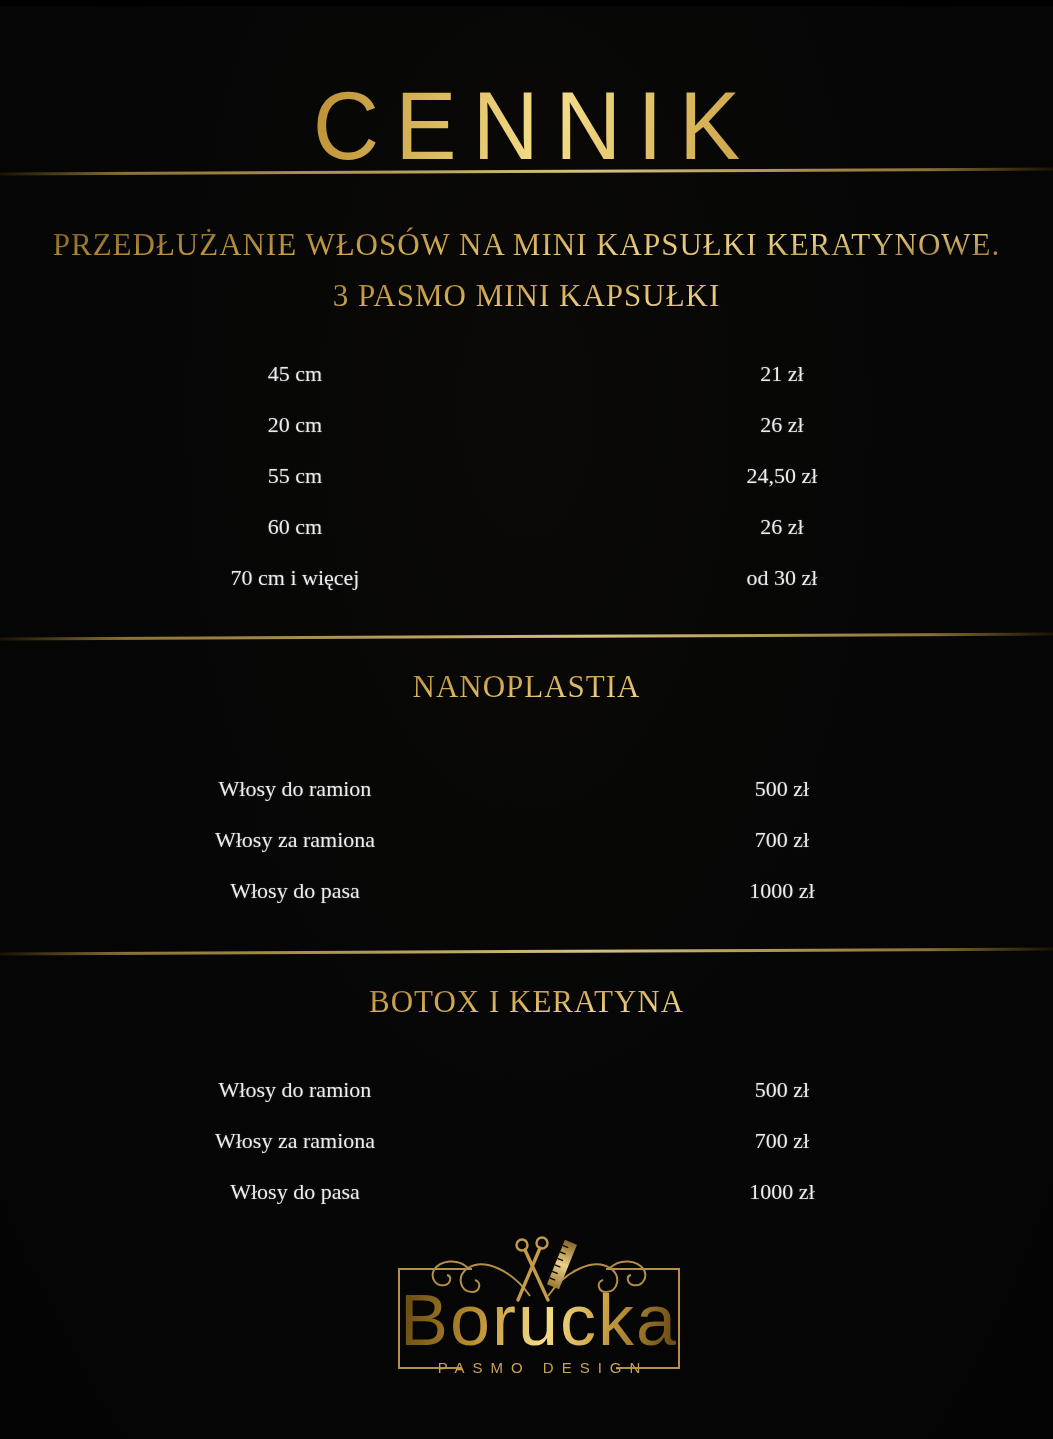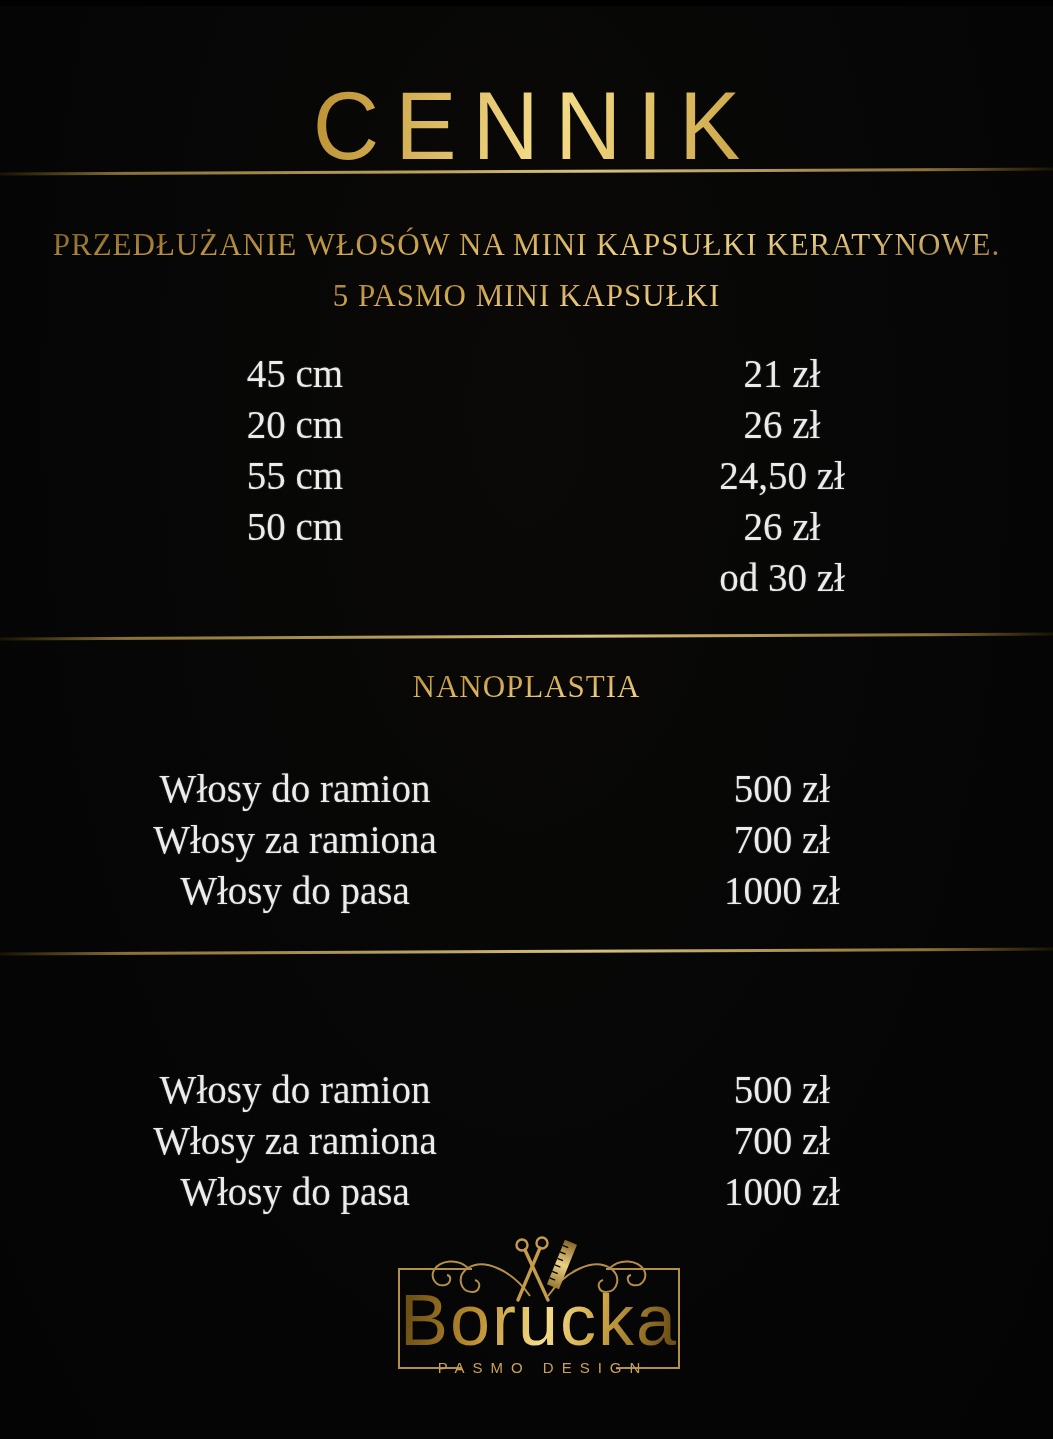--- a/index.html
+++ b/index.html
@@ -47,21 +47,21 @@
   .h1a{top:213px}.h1b{top:264px}
   .h-nano{top:656px;line-height:50px}
   .h-botox{top:971px;line-height:50px}
   
   .rows{position:absolute;left:0;width:100%;}
   .rows1{top:342px}.rows2{top:757px}.rows3{top:1058px}
   .row{position:relative;height:51px;}
   .row .label,.row .price{
     position:absolute;top:0;height:51px;line-height:51px;
     text-align:center;
-    color:#ececec;font-size:39px;
+    color:#ececec;font-size:22px;
     text-shadow:0 0 2px rgba(255,255,255,.28);
   }
   .row .label{left:145px;width:300px;}
   .row .price{left:632px;width:300px;}
   
   .frame-seg{position:absolute;background:#b38f47;}
   .fs-left  {left:398px;top:1262px;width:2px;height:101px;}
   .fs-right {left:678px;top:1262px;width:2px;height:101px;}
   .fs-tl    {left:398px;top:1262px;width:74px;height:2px;}
   .fs-tr    {left:606px;top:1262px;width:74px;height:2px;}
@@ -87,40 +87,41 @@
 </head>
 <body>
 
 <div class="page">
 
   <h1 class="title gold-title">CENNIK</h1>
 
   <div class="divider d1"></div>
 
   <div class="sec-h gold-h h1a">PRZEDŁUŻANIE WŁOSÓW NA MINI KAPSUŁKI KERATYNOWE.</div>
-  <div class="sec-h gold-h h1b">5 PASMO MINI KAPSUŁKI</div>
+  <div class="sec-h gold-h h1b">3 PASMO MINI KAPSUŁKI</div>
 
   <div class="rows rows1">
     <div class="row">
       <span class="label">45 cm</span>
       <span class="price">21 zł</span>
     </div>
     <div class="row">
       <span class="label">20 cm</span>
       <span class="price">26 zł</span>
     </div>
     <div class="row">
       <span class="label">55 cm</span>
       <span class="price">24,50 zł</span>
     </div>
     <div class="row">
-      <span class="label">50 cm</span>
+      <span class="label">60 cm</span>
       <span class="price">26 zł</span>
     </div>
     <div class="row">
+      <span class="label">70 cm i więcej</span>
       <span class="price">od 30 zł</span>
     </div>
   </div>
 
   <div class="divider d2"></div>
 
   <div class="sec-h gold-h h-nano">NANOPLASTIA</div>
 
   <div class="rows rows2">
     <div class="row">
@@ -132,20 +133,21 @@
       <span class="price">700 zł</span>
     </div>
     <div class="row">
       <span class="label">Włosy do pasa</span>
       <span class="price">1000 zł</span>
     </div>
   </div>
 
   <div class="divider d3"></div>
 
+  <div class="sec-h gold-h h-botox">BOTOX I KERATYNA</div>
 
   <div class="rows rows3">
     <div class="row">
       <span class="label">Włosy do ramion</span>
       <span class="price">500 zł</span>
     </div>
     <div class="row">
       <span class="label">Włosy za ramiona</span>
       <span class="price">700 zł</span>
     </div>

